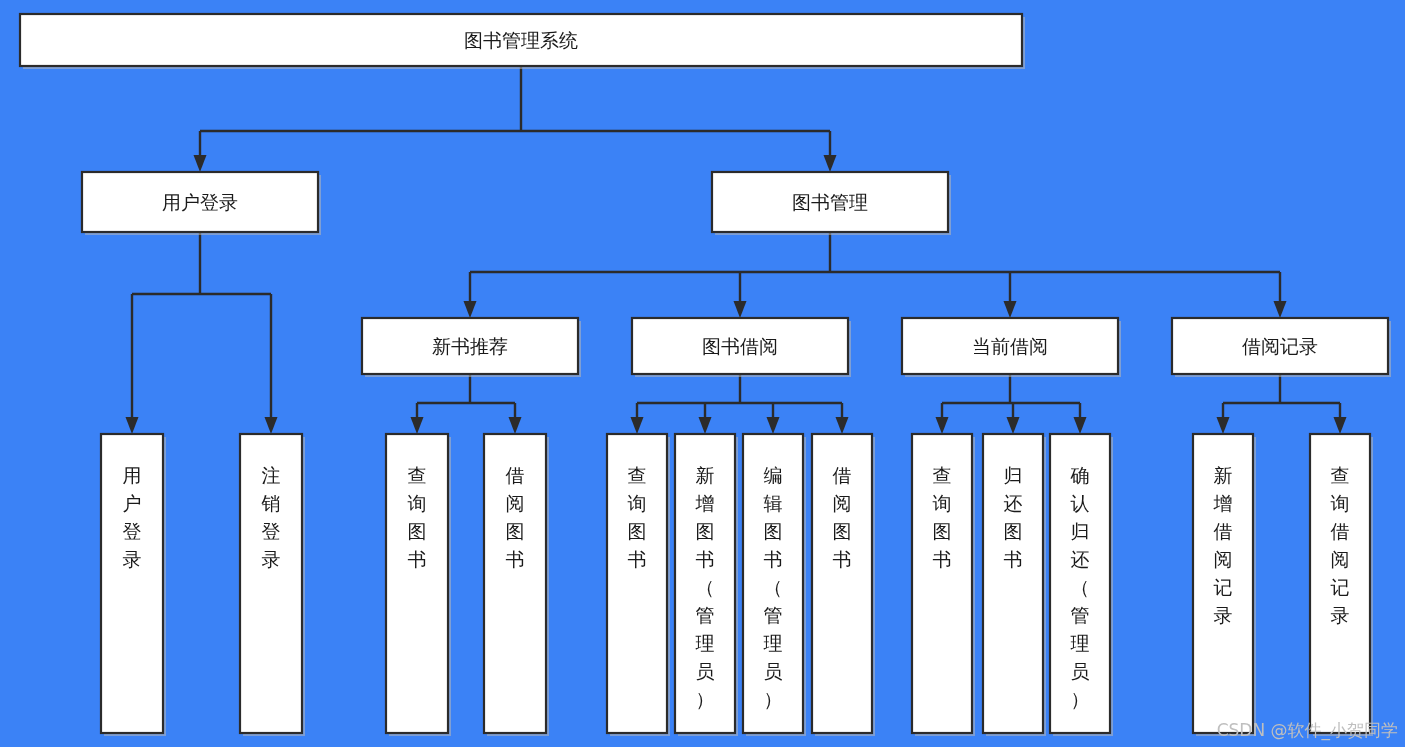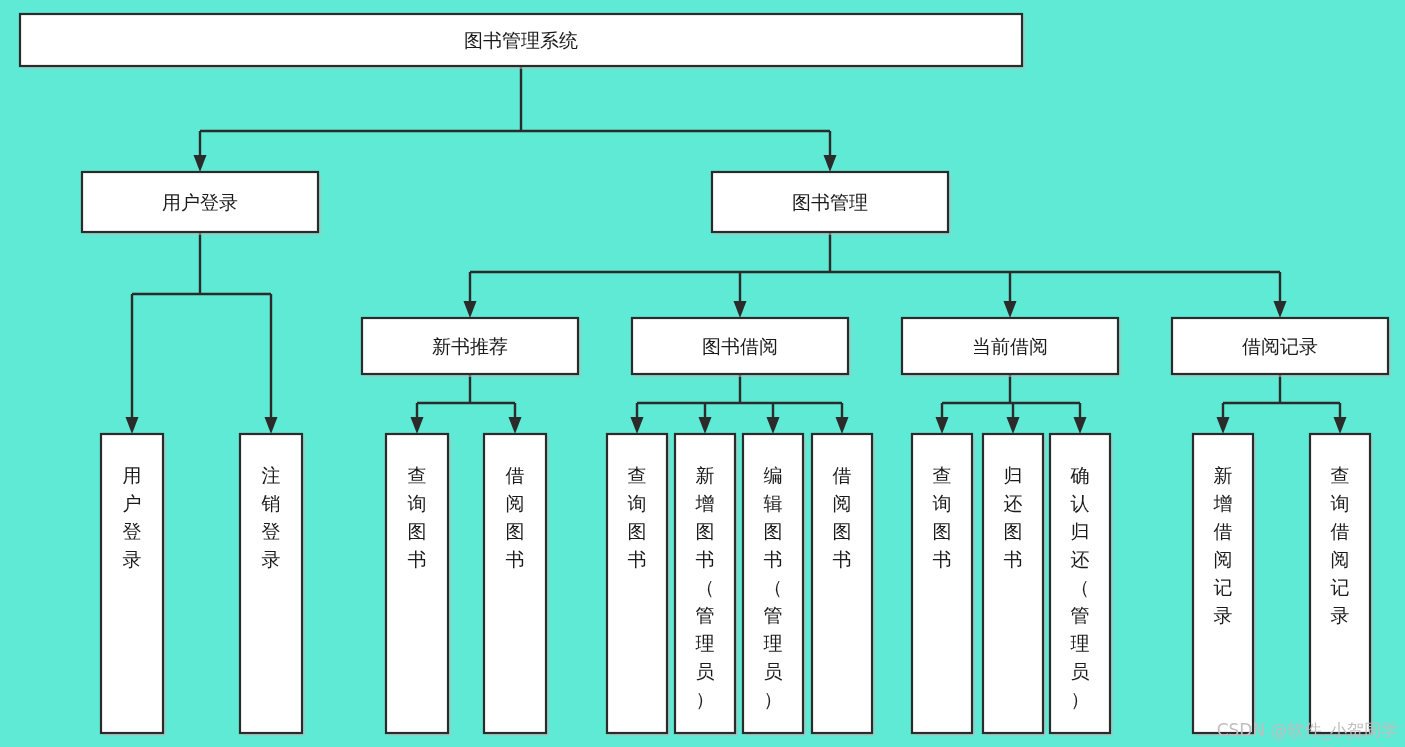--- a/index.html
+++ b/index.html
@@ -8,21 +8,21 @@
     padding: 0;
     background: #ffffff;
   }
   body {
     font-family: "Liberation Sans", "DejaVu Sans", sans-serif;
   }
   #diagram-root {
     position: relative;
     width: 1405px;
     height: 747px;
-    background: #5eead4;
+    background: #3b82f6;
     overflow: hidden;
   }
   svg.diagram-canvas {
     position: absolute;
     left: 0;
     top: 0;
     width: 1405px;
     height: 747px;
     display: block;
   }

